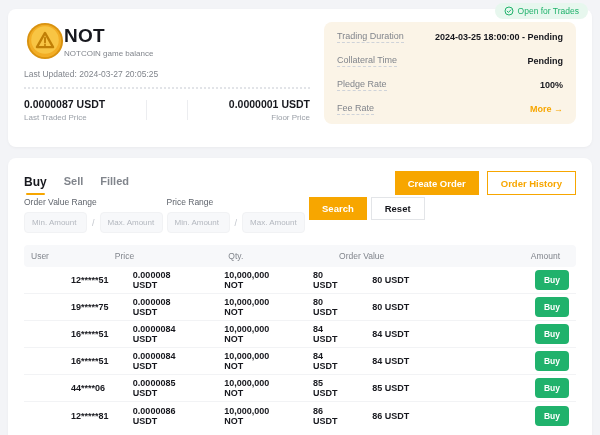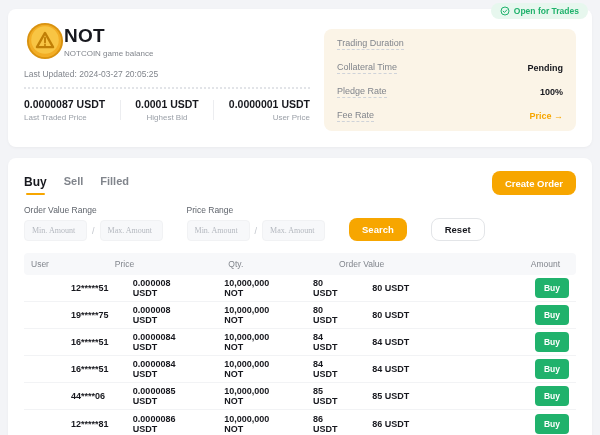--- a/index.html
+++ b/index.html
@@ -20,21 +20,21 @@
     box-shadow: 0 1px 3px rgba(20,21,26,0.04);
   }
   .card-top { top: 9px; height: 138px; padding: 13px 16px; display: flex; gap: 14px; }
   .card-table { top: 158px; height: 400px; padding: 13px 16px; }
 
   
   .badge {
     position: absolute; top: 3px; right: 12px; z-index: 5;
     display: flex; align-items: center; gap: 4px;
     background: #e7f7ee; color: #20b26c;
-    font-size: 8.5px; font-weight: bold;
+    font-size: 8.5px; font-weight: normal;
     padding: 3px 9px; border-radius: 10px;
   }
   .badge svg { display: block; }
 
   
   .top-left { width: 286px; flex: none; }
   .coin-row { display: flex; align-items: center; gap: 0; margin-left: 2px; }
   .coin-icon { width: 38px; height: 38px; flex: none; }
   .coin-symbol { font-size: 19px; font-weight: bold; letter-spacing: 0.2px; }
   .coin-desc { font-size: 8px; color: #81858c; margin-top: 2px; }
@@ -44,21 +44,21 @@
   .stat .stat-value { font-size: 10.5px; font-weight: bold; color: #17181e; }
   .stat .stat-label { font-size: 8px; color: #9ba0a8; margin-top: 3px; }
   .stat.align-c { text-align: center; }
   .stat.align-r { text-align: right; }
   .vsep { width: 1px; height: 20px; background: #ecedf0; }
 
   
   .details-panel {
     flex: 1; align-self: flex-start;
     background: #fbf4e7; border-radius: 8px;
-    padding: 3px 13px; margin-top: 7px;
+    padding: 3px 13px; 
   }
   .detail-row {
     display: flex; align-items: center; justify-content: space-between;
     height: 24px;
   }
   .detail-label {
     font-size: 9px; color: #81858c;
     border-bottom: 1px dashed #cfd3d9; padding-bottom: 1px;
   }
   .detail-value { font-size: 9px; font-weight: bold; color: #17181e; }
@@ -68,38 +68,38 @@
   .tabs-row { display: flex; align-items: flex-start; justify-content: space-between; }
   .tabs { display: flex; gap: 17px; padding-top: 4px; }
   .tab { font-size: 11px; font-weight: bold; color: #81858c; cursor: pointer; }
   .tab.active { color: #17181e; font-size: 12px; }
   .tab.active::after {
     content: ""; display: block; width: 19px; height: 2px;
     background: #f7a600; border-radius: 1px; margin: 4px auto 0;
   }
   .tab-actions { display: flex; gap: 8px; }
   .btn {
-    border: none; border-radius: 8px; height: 24px;
+    border: none; border-radius: 0; height: 24px;
     font-family: inherit; font-size: 9.5px; font-weight: bold;
     padding: 0 13px; cursor: pointer; white-space: nowrap;
   }
   .btn-orange { background: #f7a600; color: #ffffff; }
   .btn-outline-orange { background: #ffffff; color: #f7a600; border: 1px solid #f7a600; }
   .btn-outline-gray { background: #ffffff; color: #17181e; border: 1px solid #e3e5e8; }
 
   
-  .filters-row { display: flex; align-items: flex-end; gap: 24px; margin-top: 10px; }
+  .filters-row { display: flex; align-items: flex-start; gap: 4px; margin-top: 2px; }
   .filter-group { }
   .filter-label { font-size: 8.5px; color: #5f646c; margin-bottom: 5px; }
   .filter-inputs { display: flex; align-items: center; gap: 5px; }
   .filter-inputs .slash { color: #c3c7cd; font-size: 9px; }
   .filter-input {
     width: 63px; height: 21px;
     background: #f7f8fa; border: 1px solid #f1f2f4; border-radius: 4px;
-    font-family: Liberation Serif, serif; font-size: 8px; color: #17181e; padding: 0 7px;
+    font-family: Liberation Sans, sans-serif; font-size: 8px; color: #17181e; padding: 0 7px;
     outline: none;
   }
   .filter-input::placeholder { color: #b4b8bf; }
   .filters-row .btn { height: 23px; }
 
   
   .table { margin-top: 12px; }
   .thead, .trow {
     display: grid;
     grid-template-columns: 11.5% 17% 16.5% 11% 26% 1fr;
@@ -155,60 +155,58 @@
         </div>
       </div>
       <div class="last-updated">Last Updated: 2024-03-27 20:05:25</div>
       <div class="dotted-sep"></div>
       <div class="stats">
         <div class="stat">
           <div class="stat-value">0.0000087 USDT</div>
           <div class="stat-label">Last Traded Price</div>
         </div>
         <div class="vsep"></div>
-        <div class="stat align-c">
-          <div class="stat-value">0.0001 USDT</div>
-          <div class="stat-label">Highest Bid</div>
-        </div>
         <div class="vsep"></div>
         <div class="stat align-r">
           <div class="stat-value">0.0000001 USDT</div>
-          <div class="stat-label">User Price</div>
+          <div class="stat-label">Floor Price</div>
         </div>
       </div>
     </div>
 
     <div class="details-panel">
       <div class="detail-row">
         <span class="detail-label">Trading Duration</span>
+        <span class="detail-value">2024-03-25 18:00:00 - Pending</span>
       </div>
       <div class="detail-row">
         <span class="detail-label">Collateral Time</span>
         <span class="detail-value">Pending</span>
       </div>
       <div class="detail-row">
         <span class="detail-label">Pledge Rate</span>
         <span class="detail-value">100%</span>
       </div>
       <div class="detail-row">
         <span class="detail-label">Fee Rate</span>
-        <span class="detail-value link">Price →</span>
+        <span class="detail-value link">More →</span>
       </div>
     </div>
   </div>
 
   <div class="card card-table">
     <div class="tabs-row">
       <div class="tabs">
         <div class="tab active">Buy</div>
         <div class="tab">Sell</div>
         <div class="tab">Filled</div>
       </div>
       <div class="tab-actions">
         <button class="btn btn-orange">Create Order</button>
+        <button class="btn btn-outline-orange">Order History</button>
       </div>
     </div>
 
     <div class="filters-row">
       <div class="filter-group">
         <div class="filter-label">Order Value Range</div>
         <div class="filter-inputs">
           <input class="filter-input" placeholder="Min. Amount" style="">
           <span class="slash">/</span>
           <input class="filter-input" placeholder="Max. Amount" style="">

